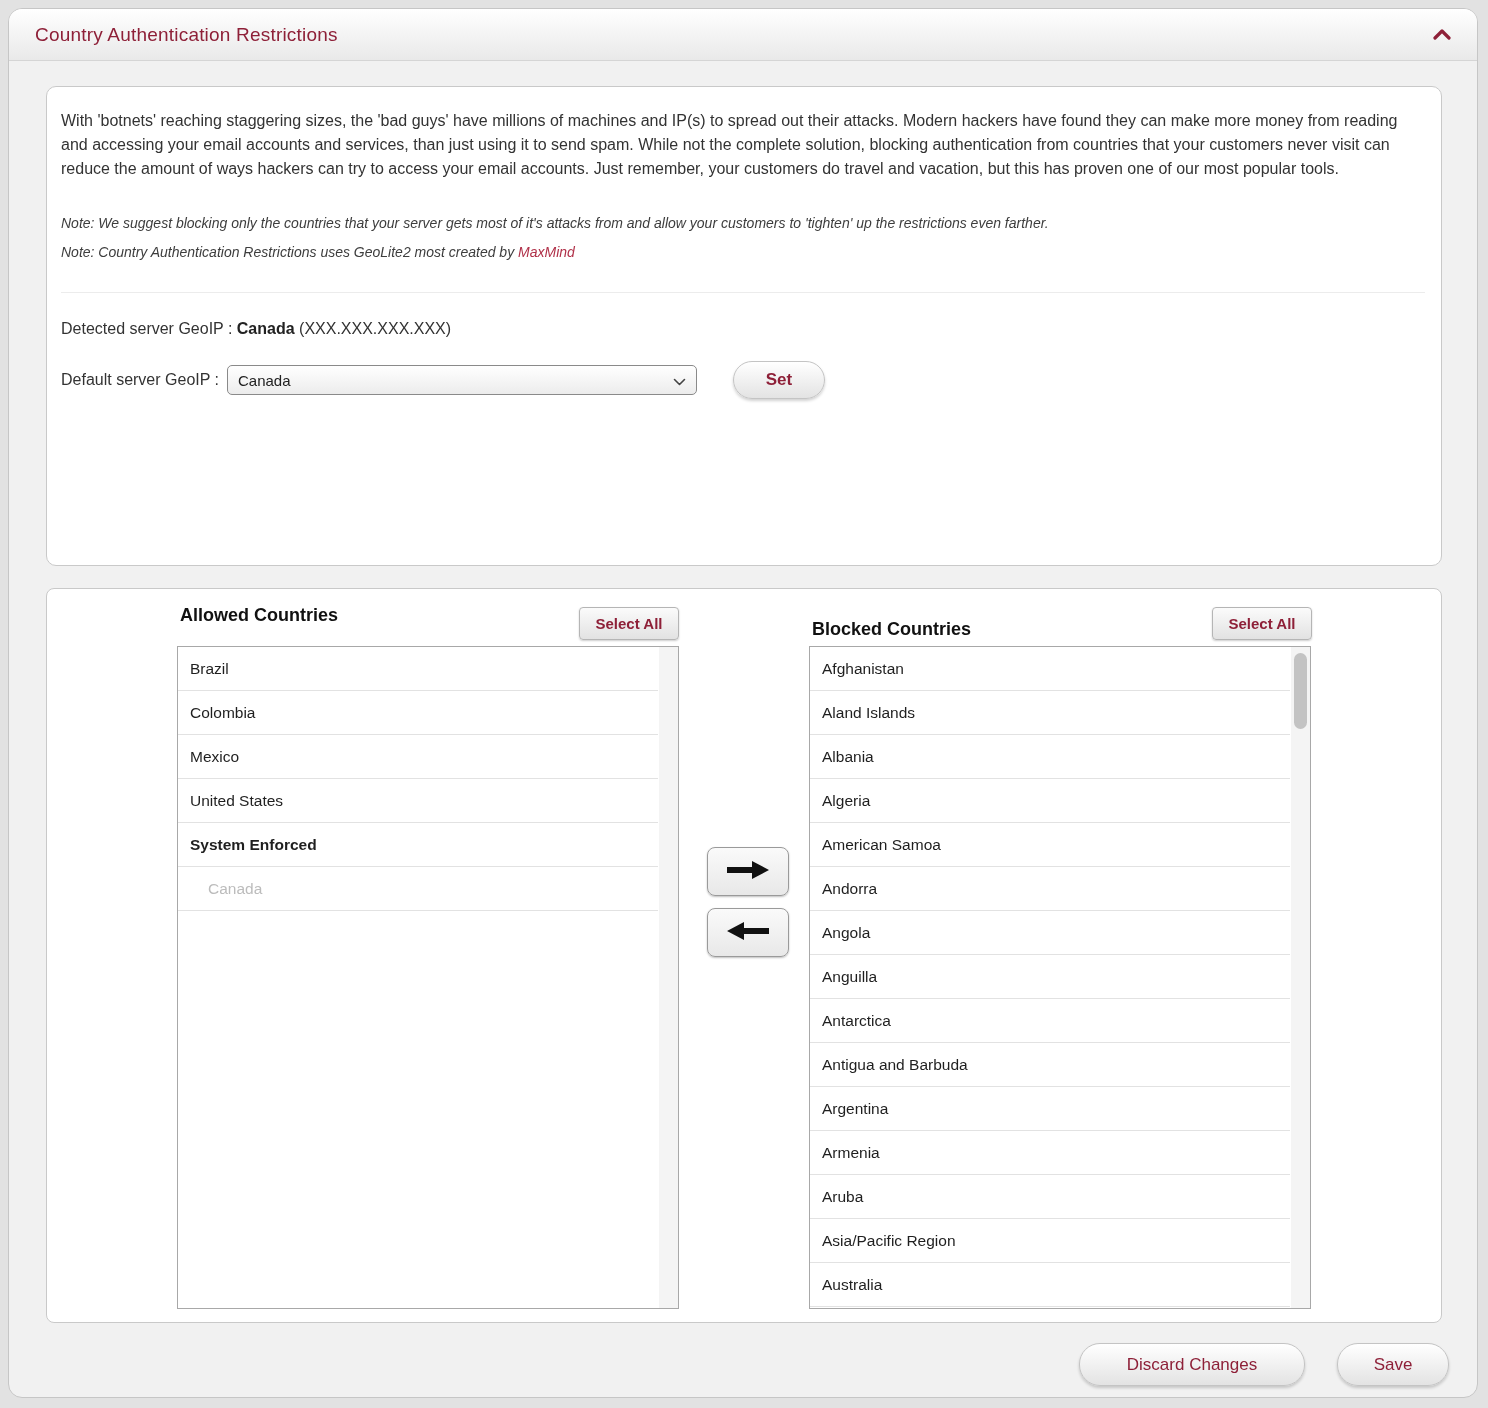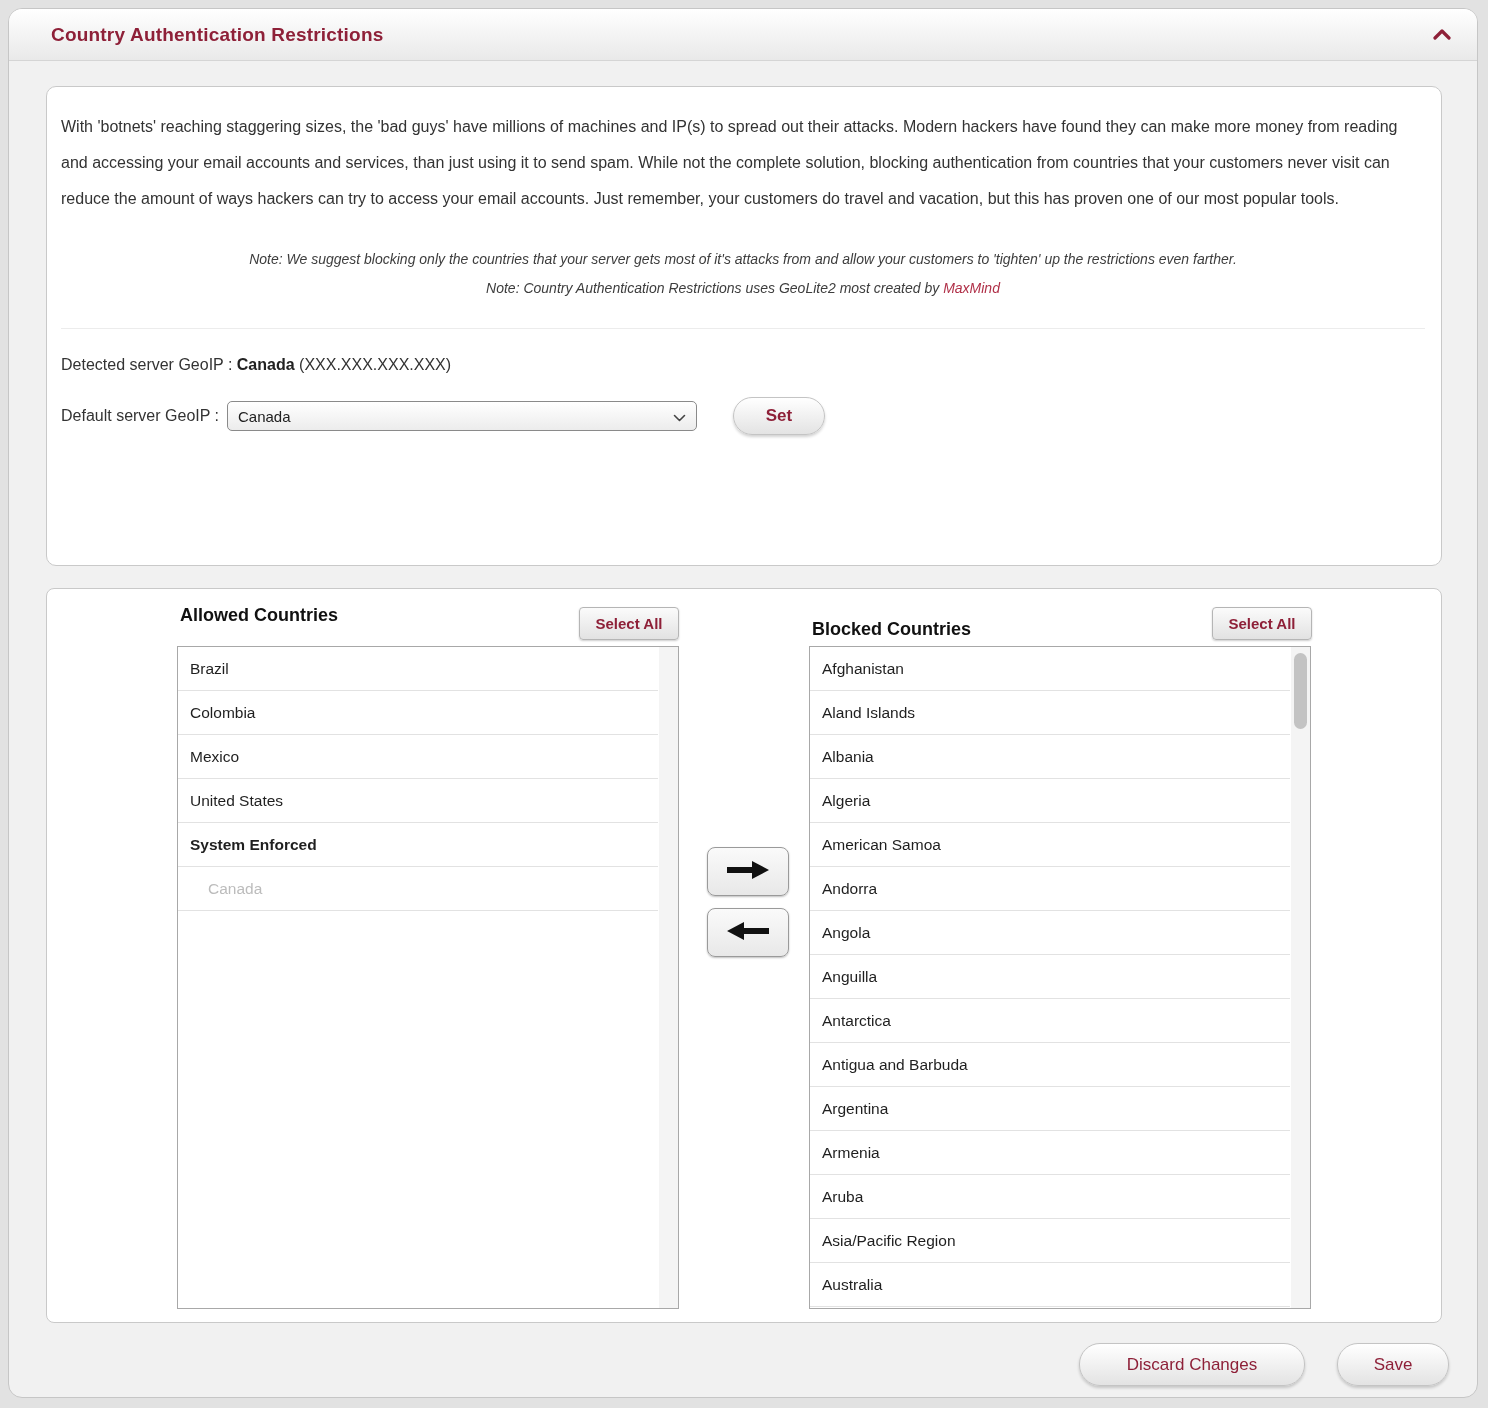--- a/index.html
+++ b/index.html
@@ -19,31 +19,31 @@
     border-radius:14px;
     overflow:hidden;
   }
   .hdr {
     position:absolute; left:0; top:0; right:0; height:52px;
     background:linear-gradient(#ffffff,#e9e9e9);
     border-bottom:1px solid #d5d5d5;
     display:flex; align-items:center; justify-content:space-between;
     padding:0 26px;
   }
-  .hdr-title { font-size:19px; font-weight:bold; color:var(--accent,#8e2038); letter-spacing:.2px;margin-left:16px; }
+  .hdr-title { font-size:19px; font-weight:normal; color:var(--accent,#8e2038); letter-spacing:.2px; }
   .collapse-btn { cursor:pointer; display:flex; align-items:center; }
 
   .panel1 {
     position:absolute; left:37px; top:77px; width:1396px; height:480px;
     background:#fff; border:1px solid #c9c9c9; border-radius:10px;
     padding:22px 16px 0 14px;
   }
-  .para { margin:0; font-size:16px; line-height:36px; color:#333; }
+  .para { margin:0; font-size:16px; line-height:24px; color:#333; }
   .note { font-style:italic; font-size:14px; color:#3d3d3d; line-height:29px; margin:0; }
-  .notes-block { margin-top:28px;text-align:center; }
+  .notes-block { margin-top:28px; }
   .note-link { color:var(--link,#b03048); cursor:pointer; font-style:italic; }
   .divider { border:none; border-top:1px solid #ececec; margin:25px 0 0 0; }
   .detected-line { margin-top:27px; font-size:16px; color:#333; }
   .detected-line b { color:#222; }
   .default-row { margin-top:23px; display:flex; align-items:center; height:38px; }
   .label16 { font-size:16px; color:#333; }
   .select-box {
     width:470px; height:30px; margin-left:8px;
     border:1px solid #8a8a8a; border-radius:5px;
     background:linear-gradient(#ffffff,#ececec);

